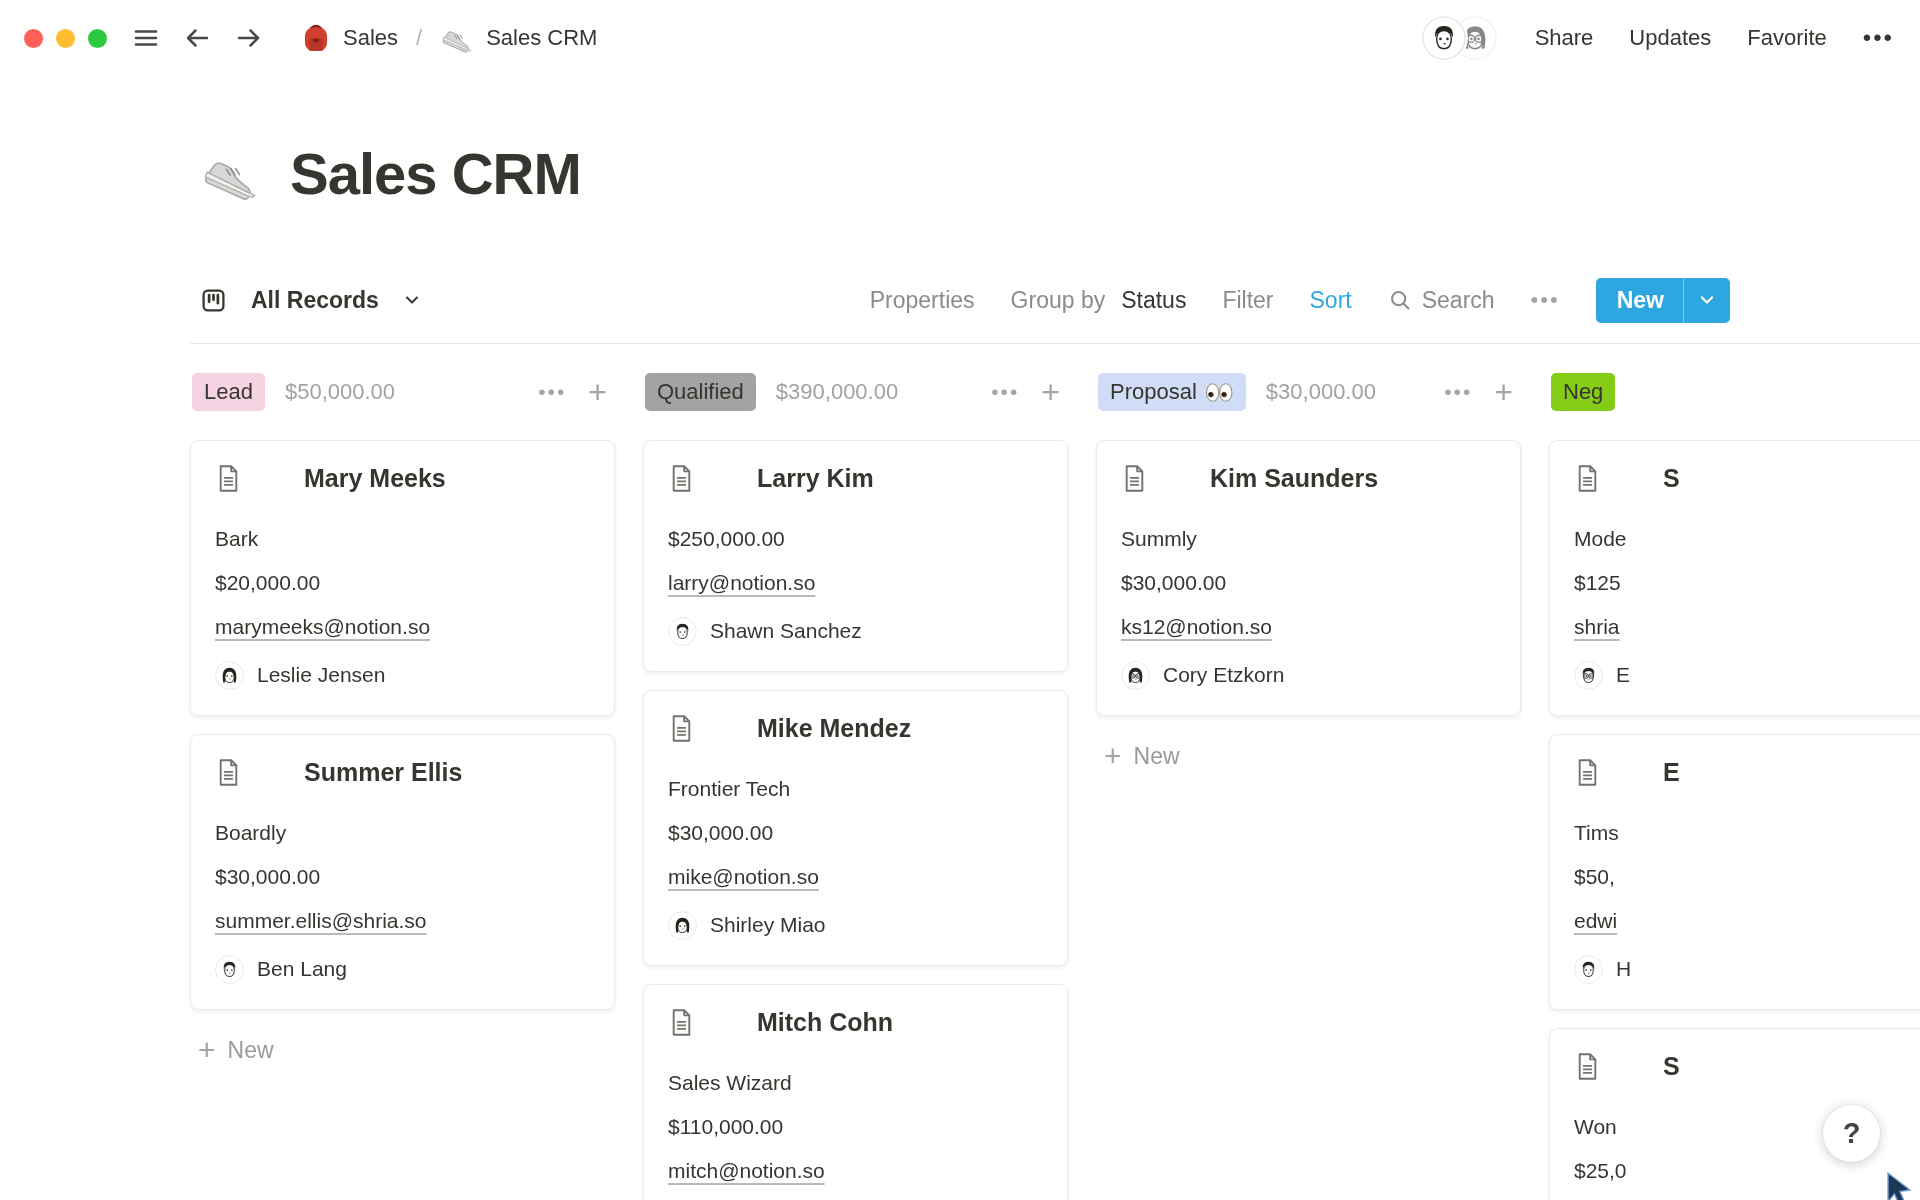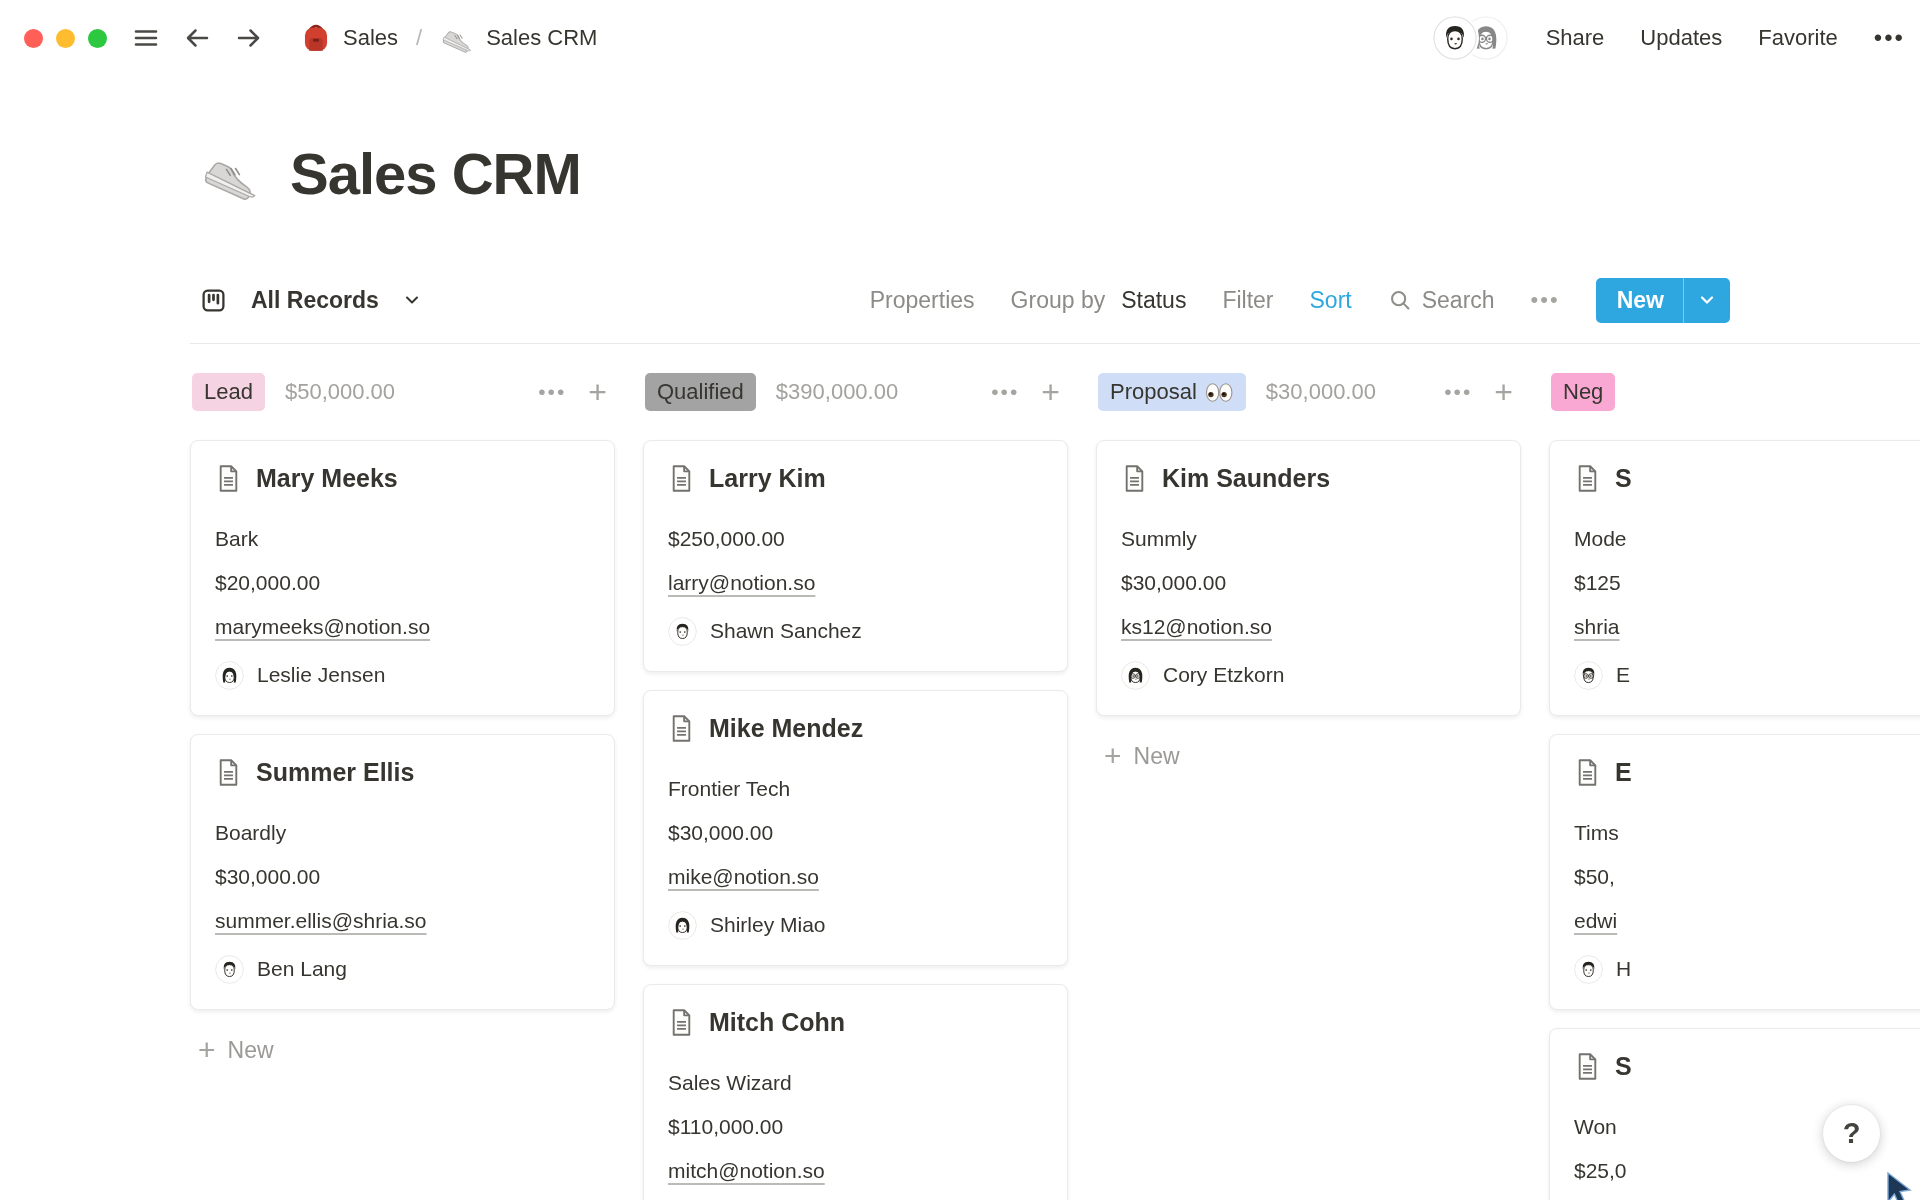--- a/index.html
+++ b/index.html
@@ -4,21 +4,21 @@
 <style>
   * { box-sizing: border-box; margin: 0; padding: 0; }
   html,body { width:1920px; height:1200px; }
   body {
     font-family: "Liberation Sans", "DejaVu Sans", sans-serif;
     color:#37352F; background:#fff; overflow:hidden; position:relative;
   }
   svg { display:block; }
 
   
-  .topbar { display:flex; align-items:center; height:76px; padding:0 15px 0 24px; }
+  .topbar { display:flex; align-items:center; height:76px; padding:0 26px 0 24px; }
   .traffic { display:flex; gap:13px; margin-right:24px; }
   .light { width:19px; height:19px; border-radius:50%; }
   .light.red { background:#FF5F57; } .light.yellow { background:#FEBC2E; } .light.green { background:#2BC840; }
   .tb-icon { margin-right:20px; cursor:default; }
   .breadcrumb { display:flex; align-items:center; gap:10px; font-size:22px; margin-left:14px; }
   .crumb { color:#37352F; }
   .crumb-sep { color:#B7B6B3; padding:0 8px; }
   .topbar-right { margin-left:auto; display:flex; align-items:center; gap:36px; font-size:22px; color:#37352F; }
   .avatars { display:flex; margin-right:2px; }
   .av { width:44px; height:44px; border-radius:50%; background:#fff; }
@@ -54,21 +54,21 @@
            padding:4px 12px; border-radius:5px; line-height:30px; }
   .badge-eyes { display:none; }
   .badge.has-eyes .badge-eyes { display:inline-flex; }
   .col-total { margin-left:20px; color:#A3A29E; font-size:22px; }
   .col-dots { margin-left:auto; color:#A5A4A0; font-size:21px; letter-spacing:2px; }
   .col-plus { margin-left:22px; color:#A5A4A0; font-size:32px; font-weight:400; line-height:30px; }
   .cards { display:flex; flex-direction:column; gap:18px; margin-top:26px; }
   .card { background:#fff; border:1px solid #EBEAE8; border-radius:8px;
           box-shadow:0 2px 4px rgba(15,15,15,.07); padding:20px 24px; cursor:default; }
   .card-title-row { display:flex; align-items:center; gap:14px; height:34px; margin-bottom:22px; }
-  .card-title { font-size:25px; font-weight:700; color:#37352F; }
+  .card-title { font-size:25px; font-weight:700; color:#37352F;margin-left:48px; }
   .card-line { font-size:21px; line-height:44px; color:#37352F; white-space:nowrap; }
   .card-line.email { text-decoration:underline; text-decoration-color:#BBBAB7; text-underline-offset:5px; text-decoration-thickness:1.5px; width:fit-content; }
   .card-owner { display:flex; align-items:center; gap:13px; height:40px; margin-top:6px; }
   .owner-av { width:29px; height:29px; border-radius:50%; }
   .owner-name { font-size:21px; color:#37352F; }
   .new-row { display:flex; align-items:center; gap:12px; color:#9A9996; font-size:23px; margin-top:24px; padding-left:8px; height:32px; }
   .new-row .plus { font-size:30px; line-height:28px; color:#A5A4A0; }
 
   
   .help-btn { position:absolute; left:1823px; top:1105px; width:57px; height:57px; border-radius:50%;
@@ -430,21 +430,21 @@
   </div>
 </div>
     <div class="new-row">
       <span class="plus">+</span>
       <span class="new-label">New</span>
     </div>
   </div>
 
   <div class="column">
     <div class="column-header">
-      <span class="badge" style="background: #f9a8d4;">
+      <span class="badge" style="background: #84cc16;">
         <span class="badge-text">Neg</span>
 
       </span>
       <span class="col-total"></span>
 
     </div>
     <div class="cards">
   <div class="card">
     <div class="card-title-row">
       <span>

